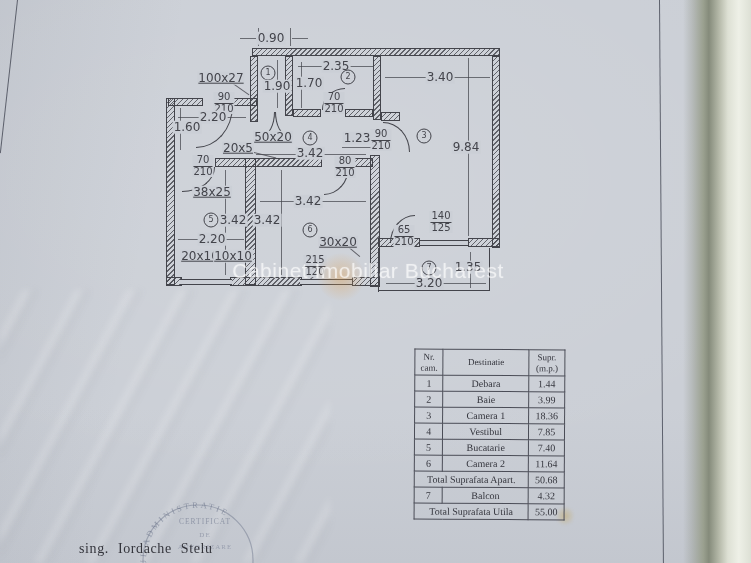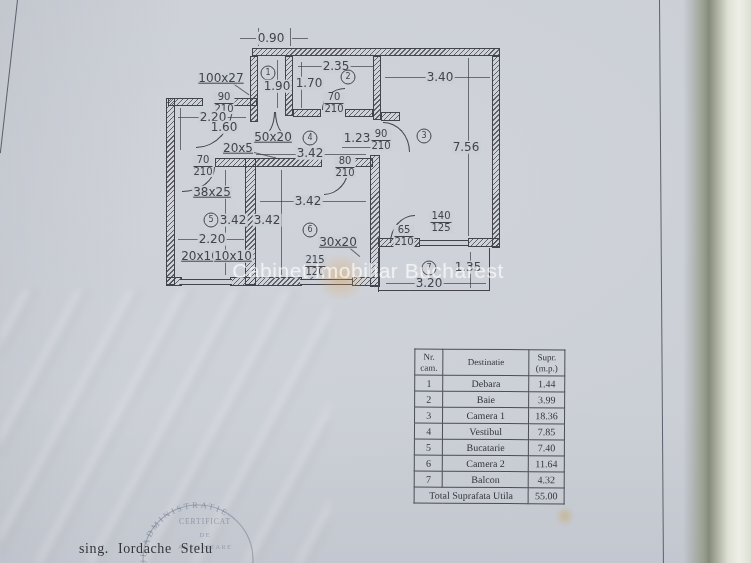--- a/index.html
+++ b/index.html
@@ -149,27 +149,27 @@
       <div class="plan-label dim" style="left: 277px; top: 86px;">1.90</div>
       <div class="plan-label dim" style="left: 336px; top: 66px;">2.35</div>
       <div class="plan-label dim" style="left: 309px; top: 83px;">1.70</div>
       <div class="plan-label circ" style="left: 348px; top: 77px;">2</div>
       <div class="plan-label frac" style="left: 334px; top: 103px;">
         <span class="num">70</span>
         <span class="den">210</span>
       </div>
       <div class="plan-label dim" style="left: 440px; top: 77px;">3.40</div>
       <div class="plan-label circ" style="left: 424px; top: 136px;">3</div>
-      <div class="plan-label dim" style="left: 466px; top: 147px;">7.56</div>
+      <div class="plan-label dim" style="left: 466px; top: 147px;">9.84</div>
       <div class="plan-label frac" style="left: 224px; top: 103px;">
         <span class="num">90</span>
         <span class="den">210</span>
       </div>
       <div class="plan-label dim" style="left: 213px; top: 117px;">2.20</div>
-      <div class="plan-label dim" style="left: 187px; top: 127px; margin-left: 37px;">1.60</div>
+      <div class="plan-label dim" style="left: 187px; top: 127px;">1.60</div>
       <div class="plan-label size" style="left: 273px; top: 137px;">50x20</div>
       <div class="plan-label circ" style="left: 310px; top: 138px;">4</div>
       <div class="plan-label dim" style="left: 357px; top: 138px;">1.23</div>
       <div class="plan-label frac" style="left: 381px; top: 140px;">
         <span class="num">90</span>
         <span class="den">210</span>
       </div>
       <div class="plan-label size" style="left: 238px; top: 148px;">20x5</div>
       <div class="plan-label dim" style="left: 310px; top: 153px;">3.42</div>
       <div class="plan-label frac" style="left: 345px; top: 167px;">
@@ -248,20 +248,24 @@
           <td>5</td>
           <td>Bucatarie</td>
           <td>7.40</td>
         </tr>
         <tr>
           <td>6</td>
           <td>Camera 2</td>
           <td>11.64</td>
         </tr>
         <tr>
+          <td colspan="2">Total Suprafata Apart.</td>
+          <td>50.68</td>
+        </tr>
+        <tr>
           <td>7</td>
           <td>Balcon</td>
           <td>4.32</td>
         </tr>
         <tr>
           <td colspan="2">Total Suprafata Utila</td>
           <td>55.00</td>
         </tr>
       </tbody>
   </table>

